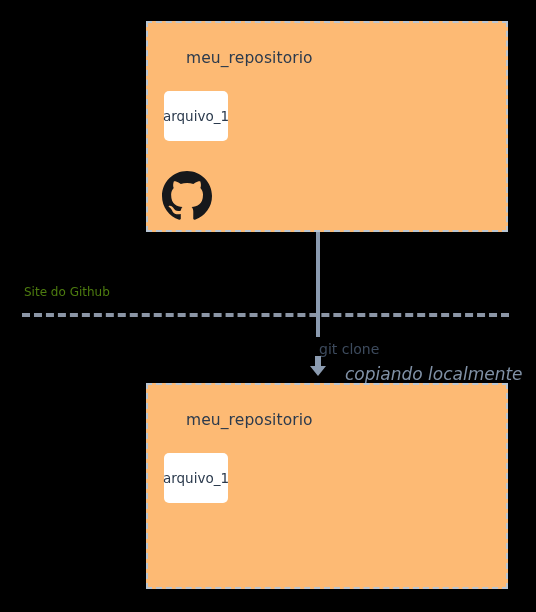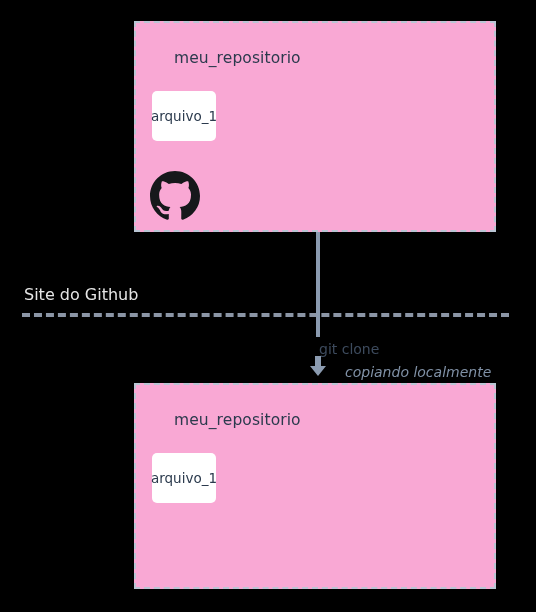--- a/index.html
+++ b/index.html
@@ -18,23 +18,24 @@
   .stage {
     position: absolute;
     inset: 0;
     width: 536px;
     height: 612px;
   }
 
   
   .repo-box {
     position: absolute;
-    background: #f9a8d4;
+    background: #fdba74;
     border: 2px dashed #b9c6d4;
     box-sizing: border-box;
+    margin-left: 12px;
   }
   #remote-repo-box {
     left: 134px;
     top: 21px;
     width: 362px;
     height: 211px;
   }
   #local-repo-box {
     left: 134px;
     top: 383px;
@@ -77,22 +78,22 @@
     top: 148px;
     width: 50px;
     height: 50px;
     overflow: hidden;
   }
   .gh-mark svg { display: block; }
 
   
   .zone-label {
     position: absolute;
-    font-size: 16px;
-    color: #e5e5e5;
+    font-size: 12px;
+    color: #4d7c0f;
     white-space: nowrap;
   }
   #zone-label-remote { left: 24px; top: 285px; }
   #zone-label-local  { left: 24px; top: 333px; }
 
   .boundary-line {
     position: absolute;
     left: 22px;
     top: 313px;
     width: 487px;
@@ -124,21 +125,21 @@
     top: 341px;
     font-size: 14px;
     color: #3d4b5e;
     white-space: nowrap;
     margin-left: 42px;
   }
   .note-label {
     position: absolute;
     left: 345px;
     top: 364px;
-    font-size: 14px;
+    font-size: 17px;
     font-style: italic;
     color: #8091a6;
     white-space: nowrap;
   }
 </style>
 </head>
 <body>
 
 <div class="stage">
 

